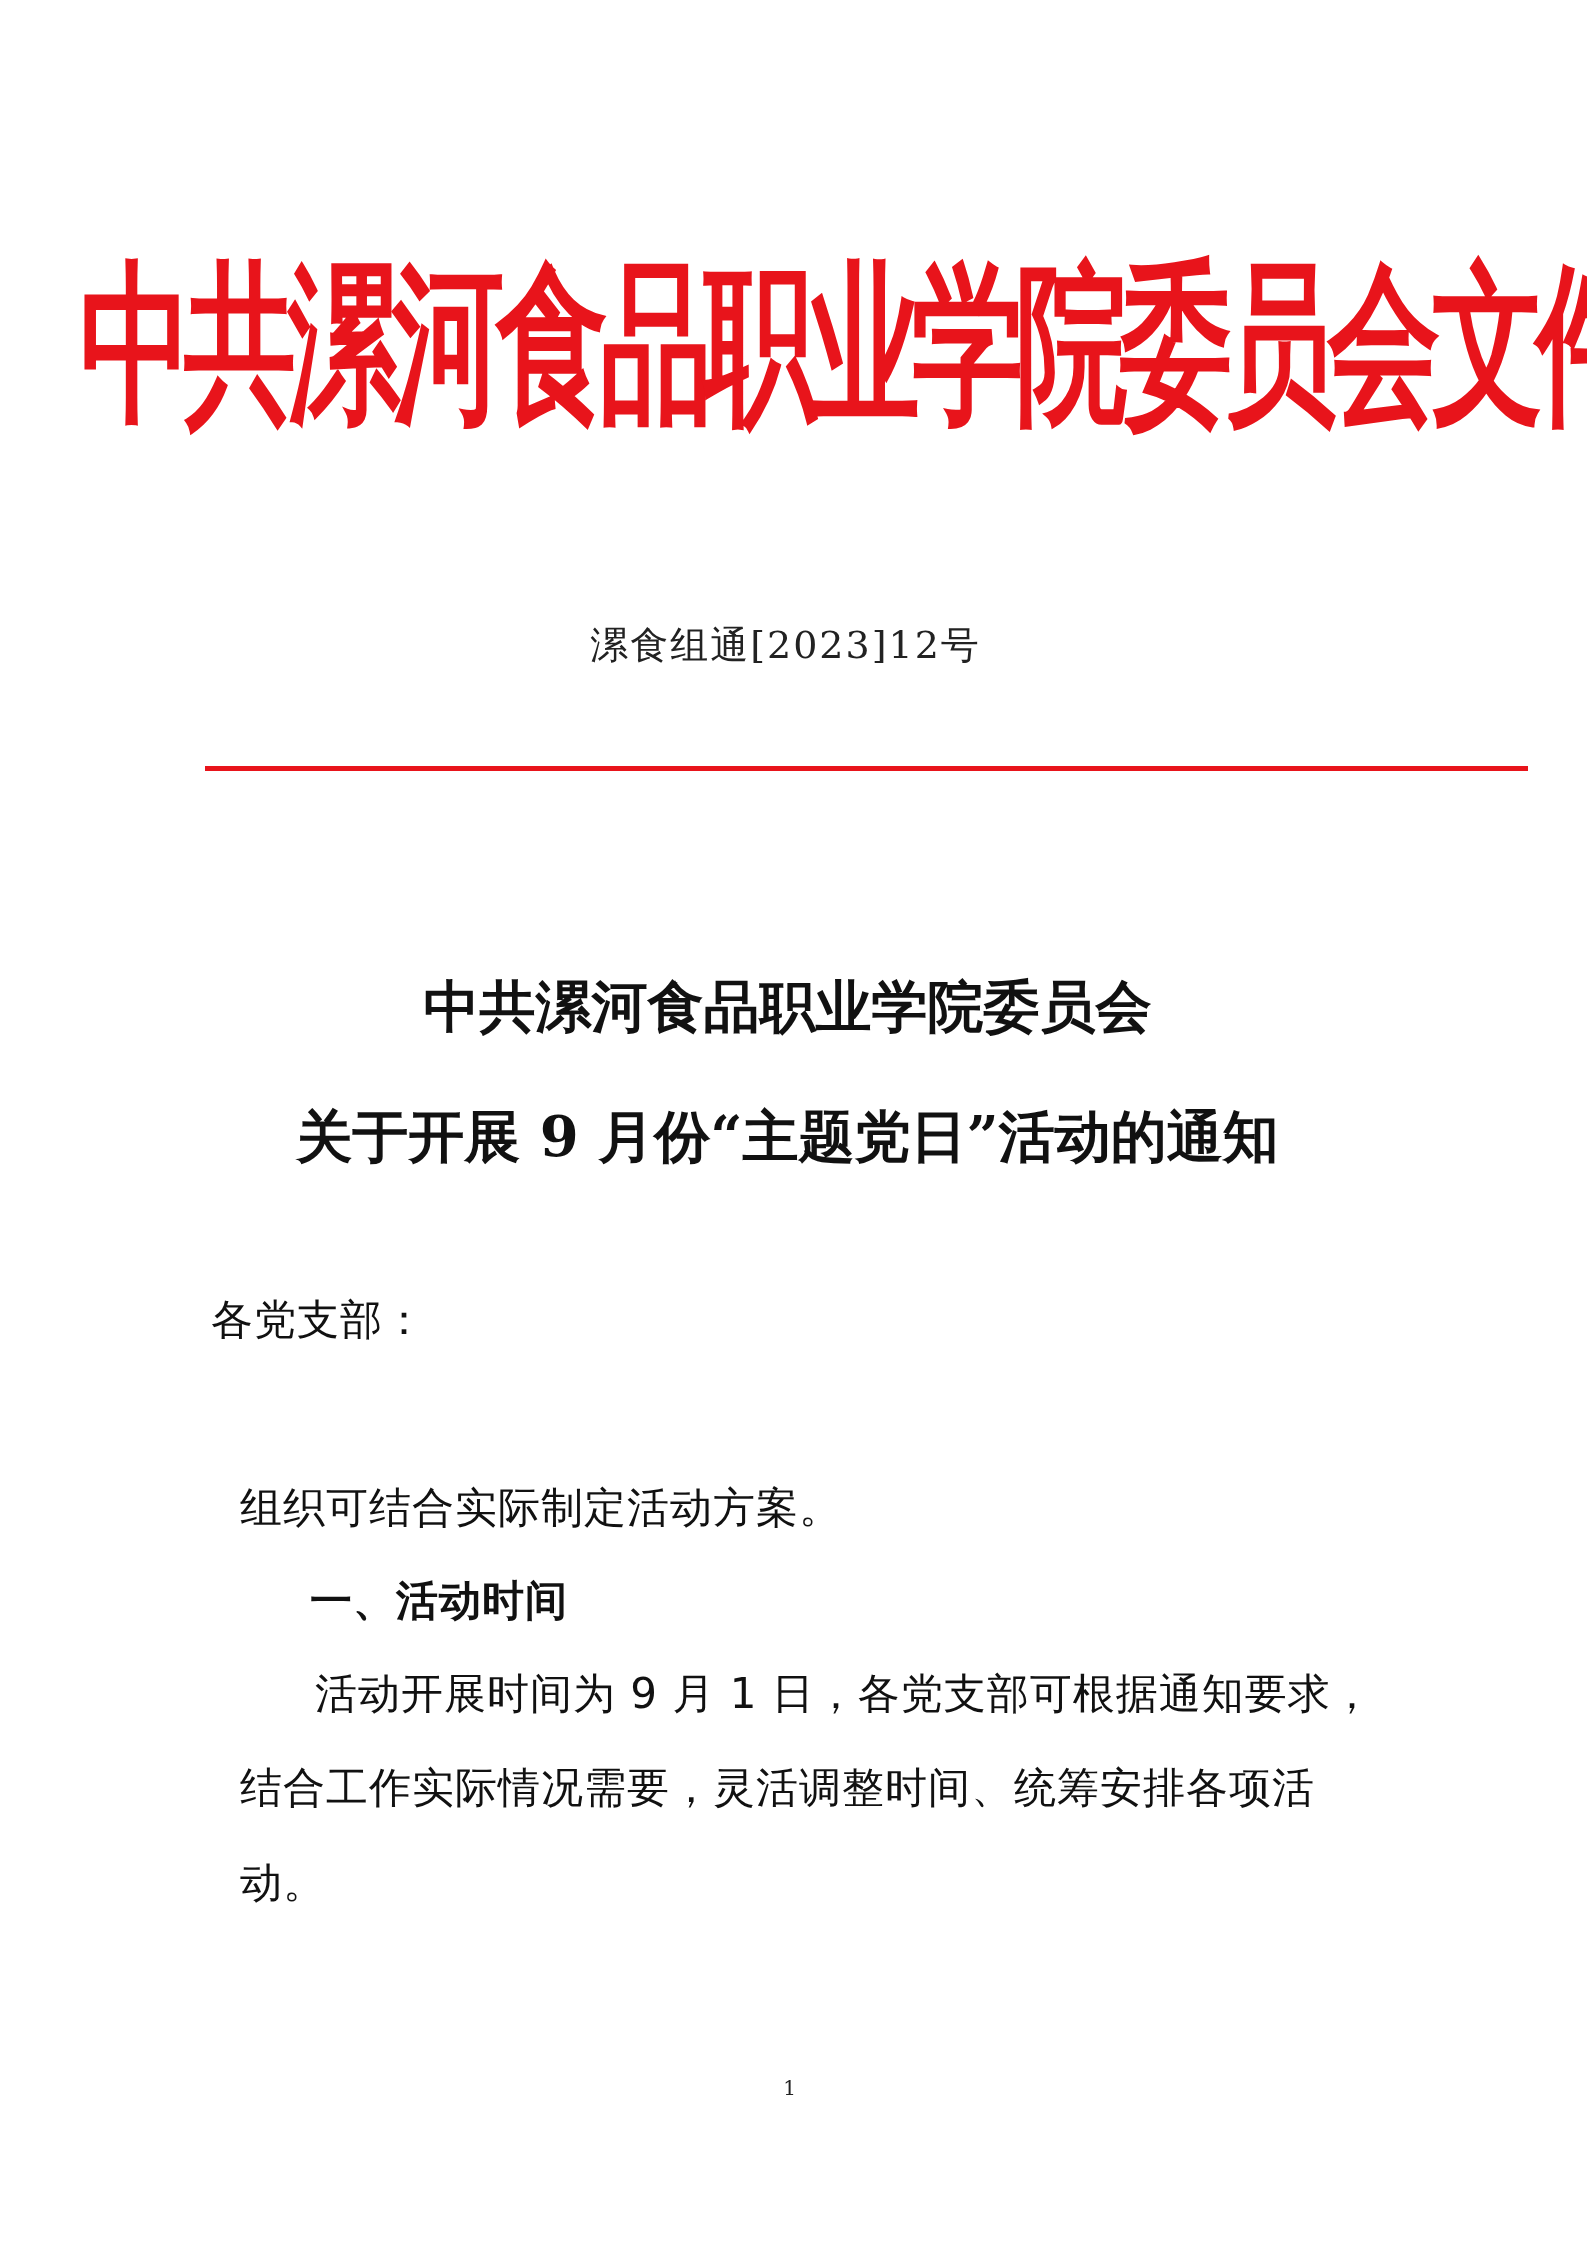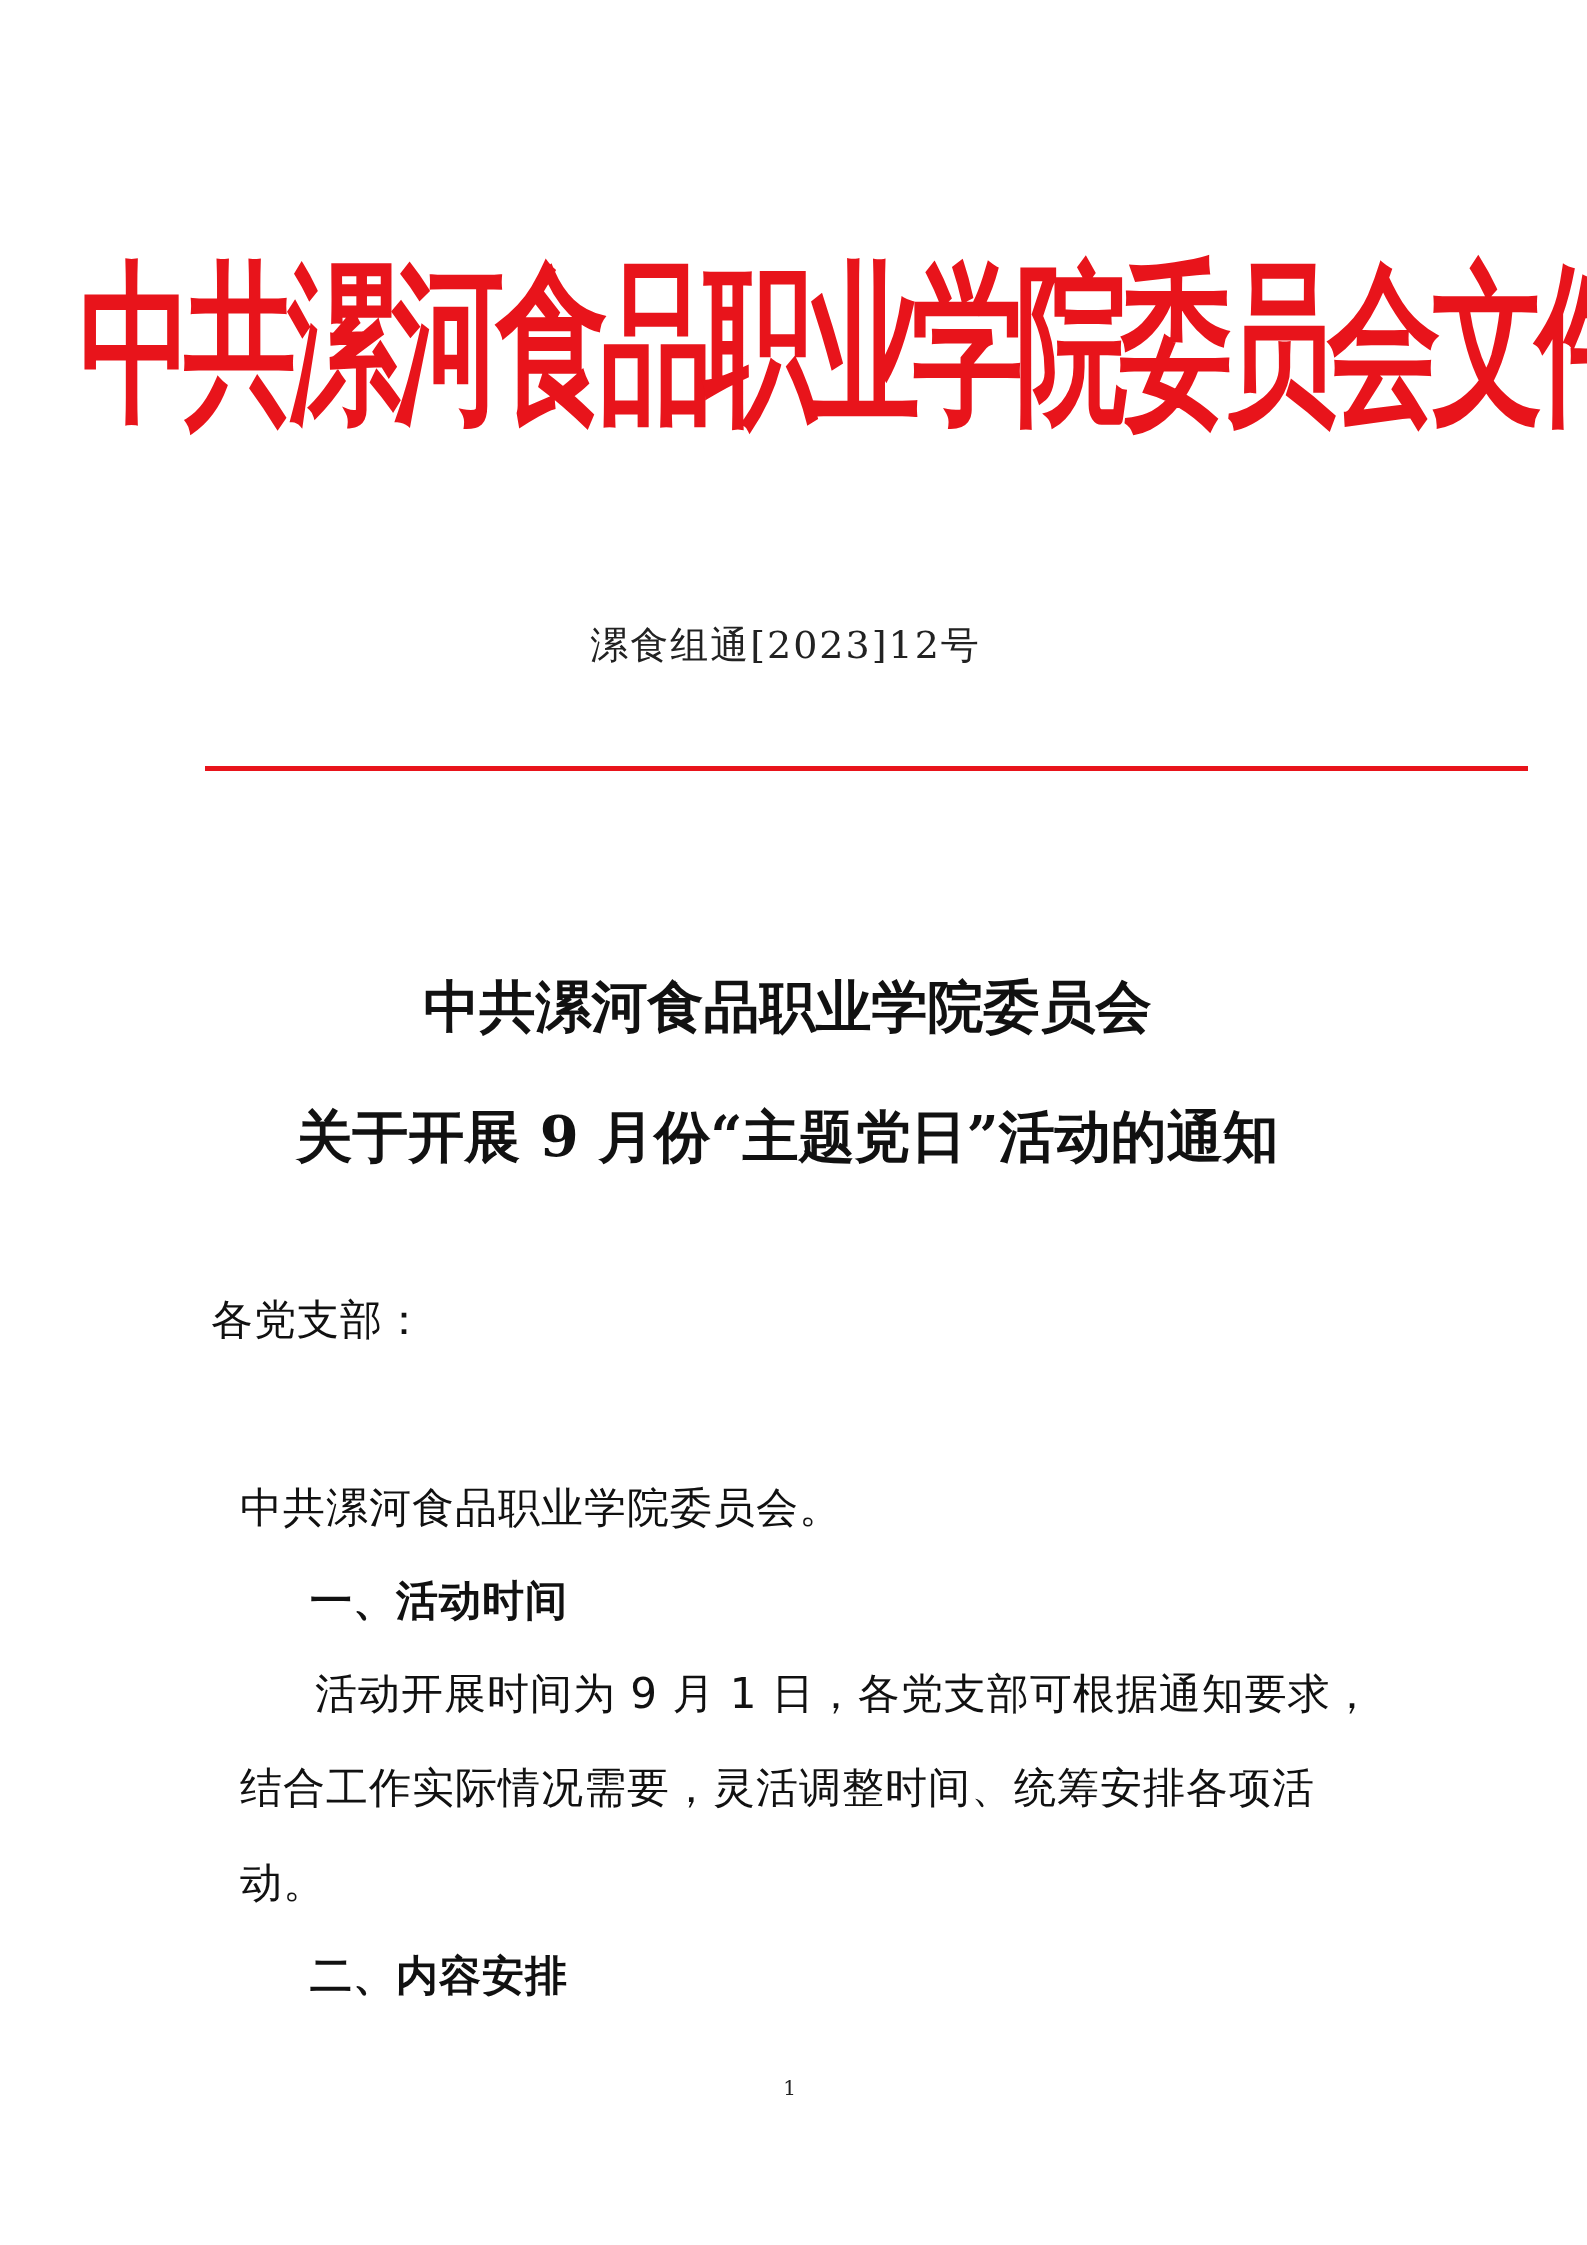--- a/index.html
+++ b/index.html
@@ -110,25 +110,24 @@
 
   <div class="doc-number">漯食组通[2023]12号</div>
 
   <div class="red-rule"></div>
 
   <div class="title line1">中共漯河食品职业学院委员会</div>
   <div class="title line2">关于开展 9 月份“主题党日”活动的通知</div>
 
   <div class="body-text salutation">各党支部：</div>
 
-  <div class="body-text para-1b">中共漯河食品职业学院委员会。</div>
+  <div class="body-text para-1b">组织可结合实际制定活动方案。</div>
 
   <div class="body-text heading-1">一、活动时间</div>
 
   <div class="body-text para-2a">活动开展时间为 9 月 1 日，各党支部可根据通知要求，</div>
   <div class="body-text para-2b">结合工作实际情况需要，灵活调整时间、统筹安排各项活</div>
   <div class="body-text para-2c">动。</div>
 
-  <div class="body-text heading-2">二、内容安排</div>
 
   <div class="page-number">1</div>
 
 </div>
 
 </body></html>

